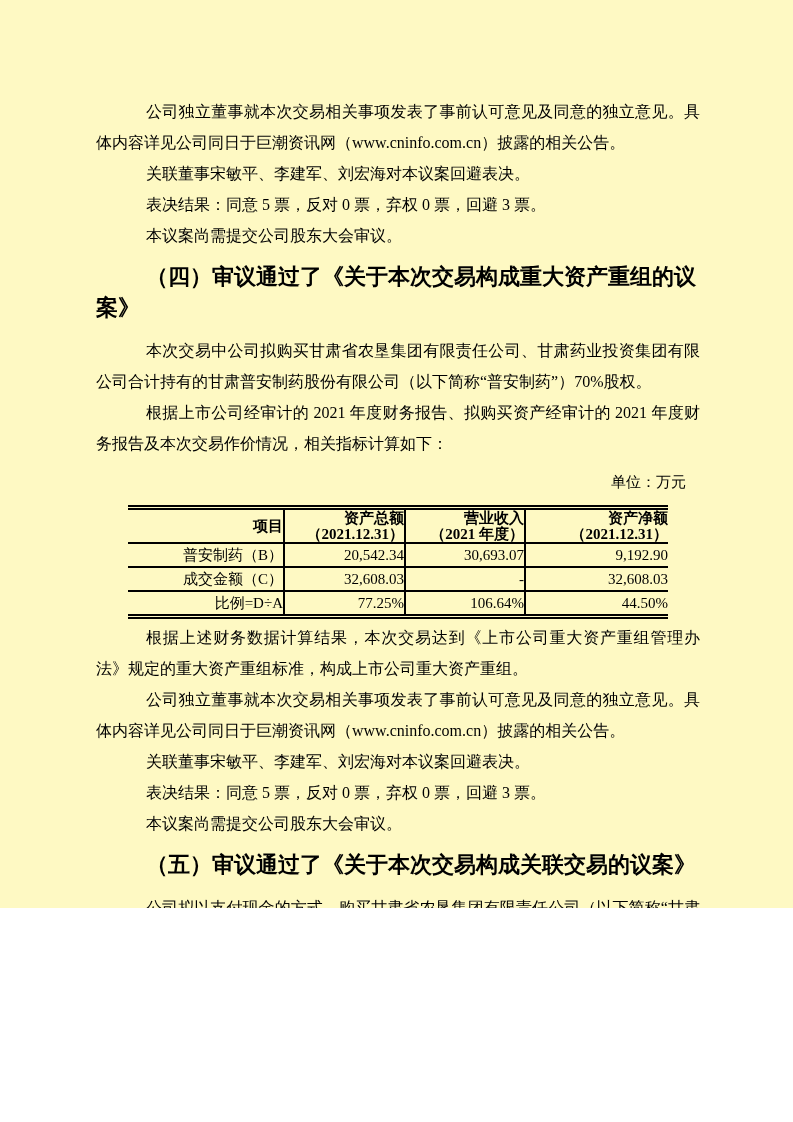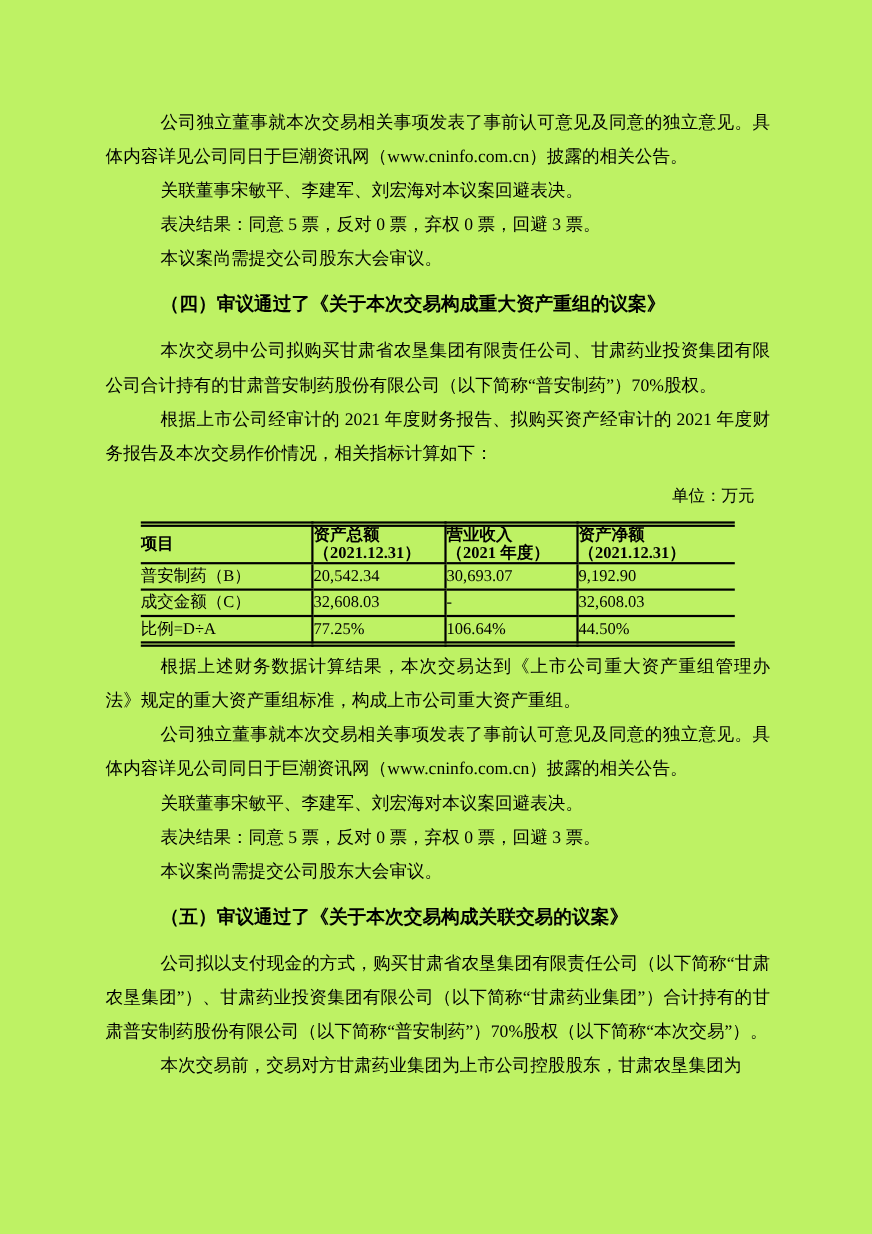--- a/index.html
+++ b/index.html
@@ -3,22 +3,22 @@
 <meta charset="utf-8">
 <style>
   html, body {
     margin: 0;
     padding: 0;
     background: #ffffff;
   }
   .page {
     position: relative;
     width: 793px;
-    height: 1122px;
-    background: #bef264;
+    height: 908px;
+    background: #fef9c3;
     overflow: hidden;
     font-family: "Liberation Serif", serif;
     color: #000000;
   }
   .content {
     position: absolute;
     top: 96px;
     left: 96px;
     width: 604px;
   }
@@ -27,21 +27,21 @@
     font-size: 16px;
     line-height: 31px;
     text-align: justify;
     text-indent: 50px;
     color: #000000;
   }
   .heading {
     margin: 10px 0 12px 0;
     font-family: "Liberation Sans", sans-serif;
     font-weight: bold;
-    font-size: 17px;
+    font-size: 22px;
     line-height: 31px;
     text-indent: 50px;
     color: #000000;
   }
   .unit-label {
     width: 578px;           
     font-size: 15px;
     line-height: 22px;
     text-align: right;
     margin: 12px;
@@ -50,21 +50,21 @@
     margin-left: 32px;
     width: 540px;
     table-layout: fixed;
     border-collapse: collapse;
     border-top: 5px double #000000;
     border-bottom: 5px double #000000;
     font-size: 15px;
   }
   table.fin th, table.fin td {
     padding: 0;
-    text-align: left;
+    text-align: right;
     vertical-align: middle;
     overflow: hidden;
   }
   table.fin th {
     height: 30px;
     font-weight: bold;
     line-height: 16px;
     border-bottom: 2px solid #000000;
   }
   table.fin td {

